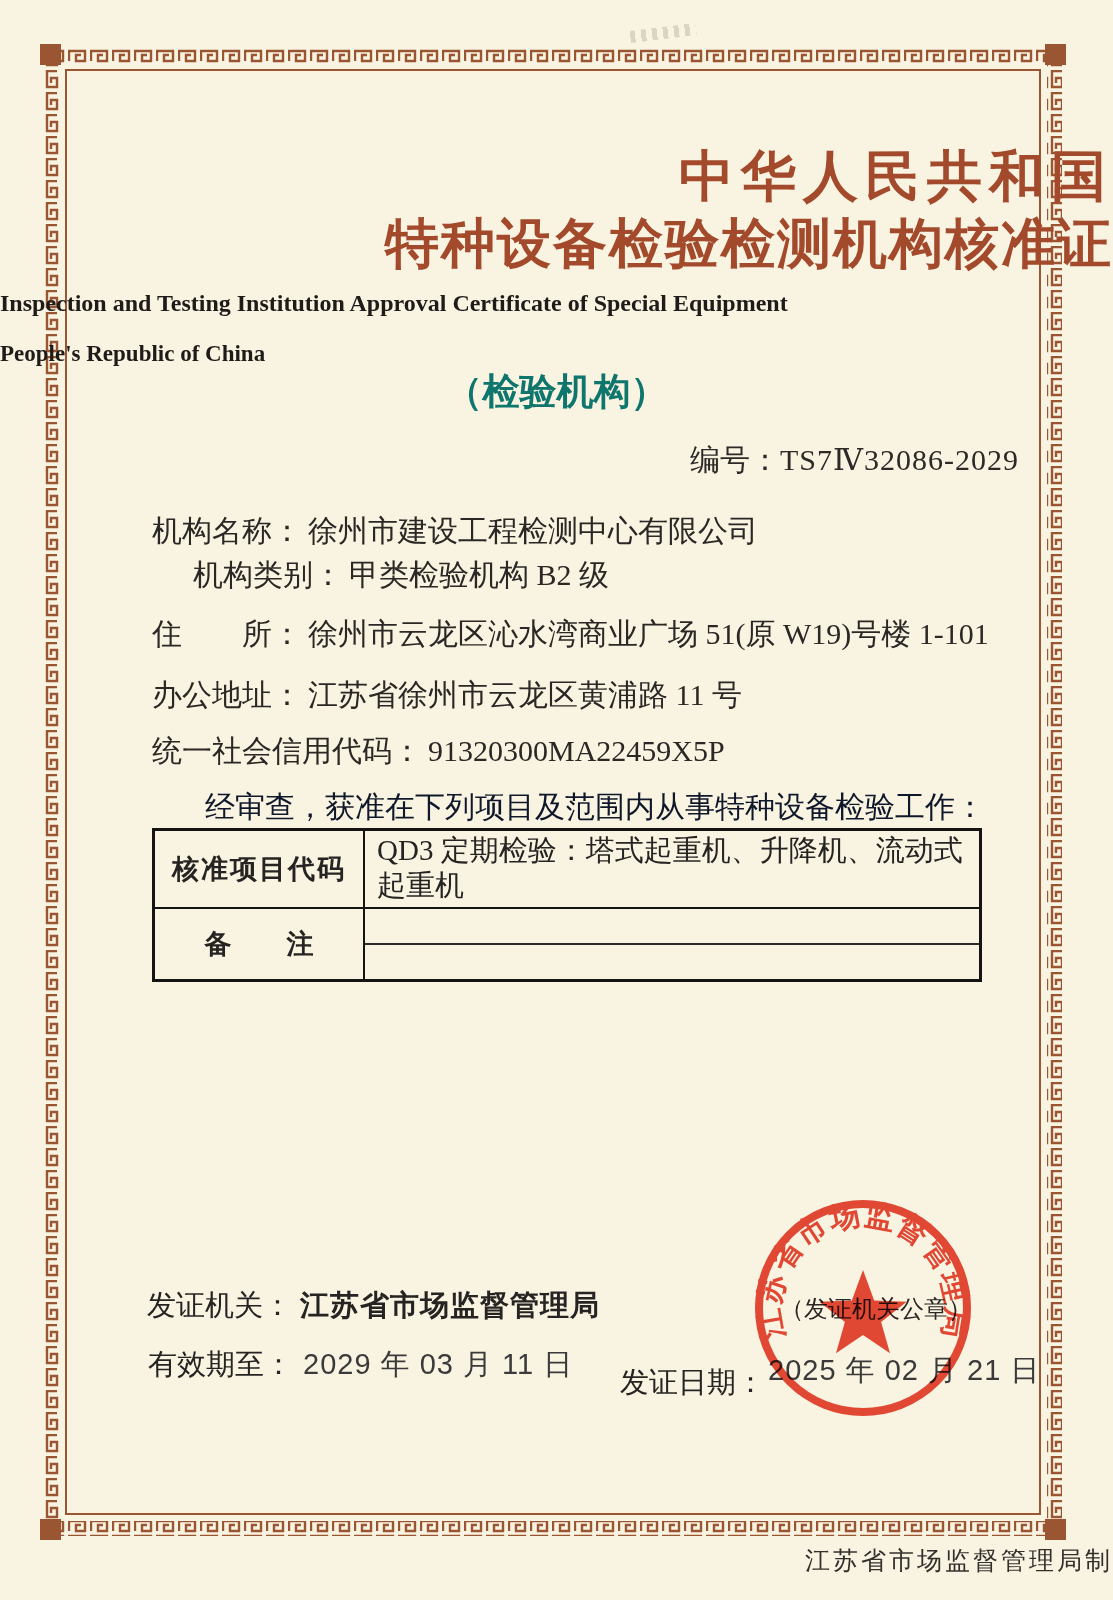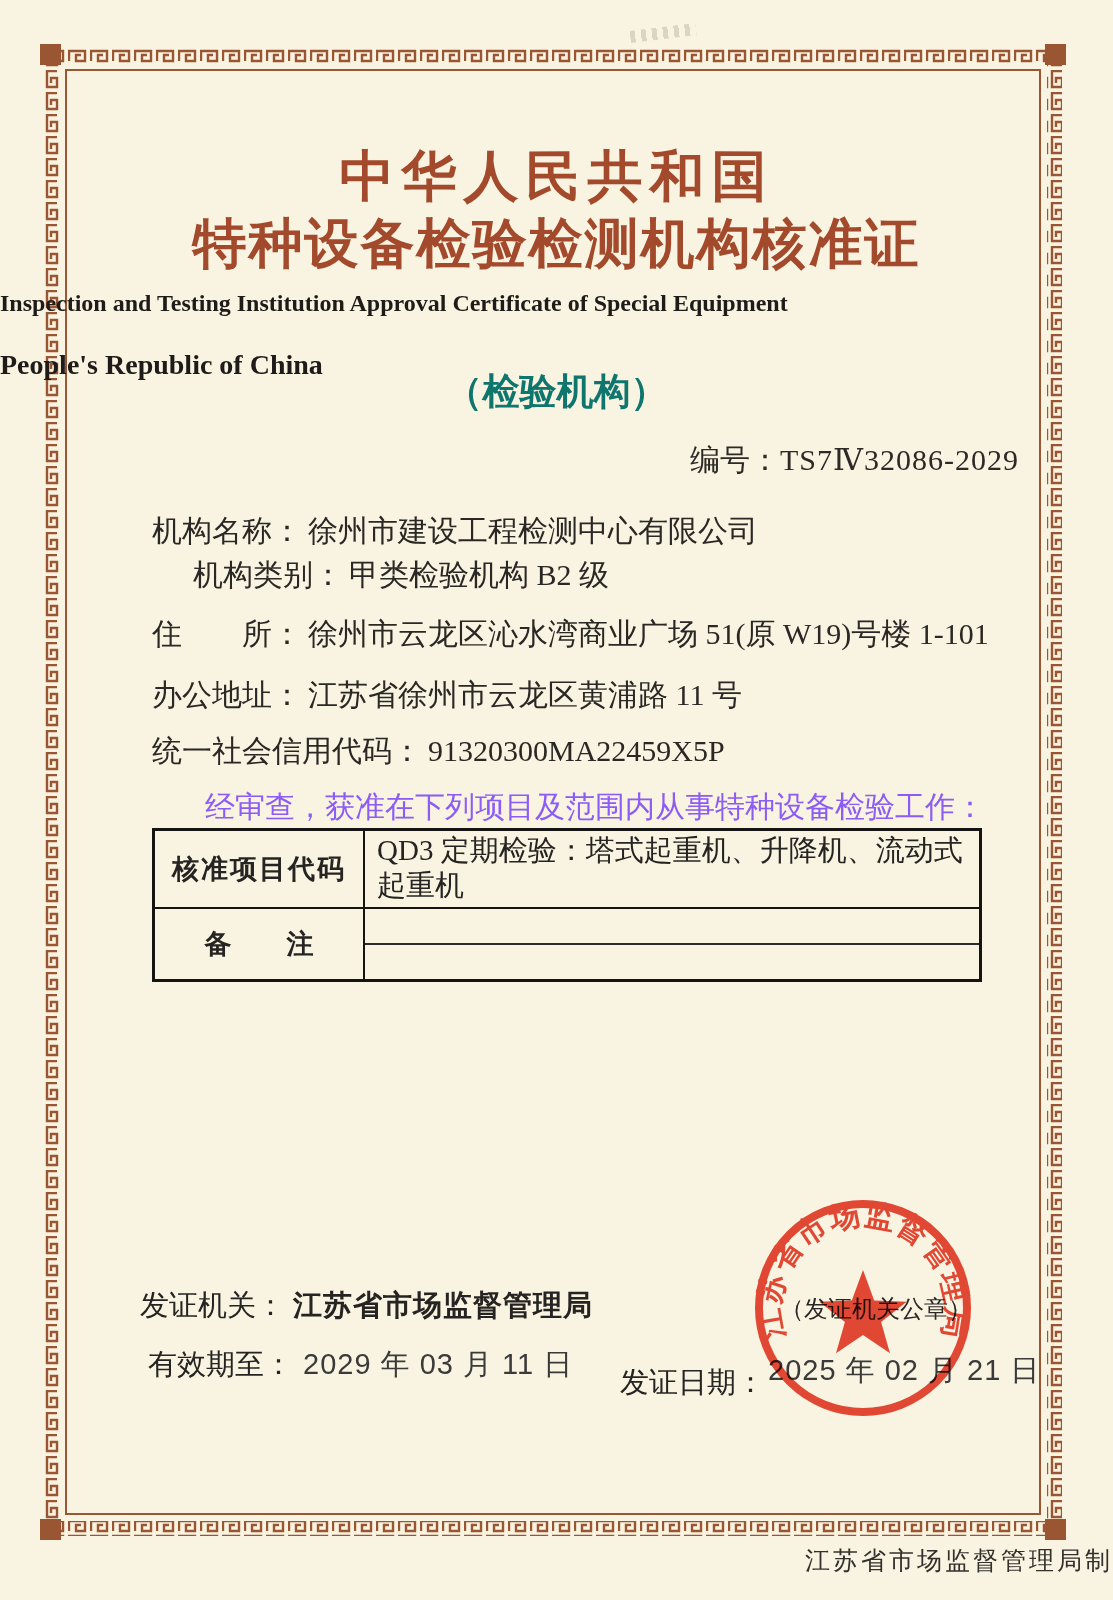--- a/index.html
+++ b/index.html
@@ -8,48 +8,48 @@
     background:#f9f3e1;overflow:hidden;
     font-family:"Liberation Serif","DejaVu Serif",serif;color:#262422;
   }
   .abs{position:absolute;}
   .border-svg{position:absolute;left:0;top:0;pointer-events:none;}
   .scan-artifact{
     position:absolute;left:630px;top:27px;width:66px;height:12px;
     transform:rotate(-7deg);opacity:.28;
     background:repeating-linear-gradient(90deg,#8d8676 0 5px,transparent 5px 11px);
   }
-  .title-cn{left:0;width:100%;text-align:center;font-weight:bold;color:#a44a2c;}
+  .title-cn{left:0;width:100%;text-align:right;font-weight:bold;color:#a44a2c;}
   .title-cn1{top:140px;font-size:55px;letter-spacing:7px;}
   .title-cn2{top:208px;font-size:54px;letter-spacing:2px;}
   .title-en{left:0;width:100%;text-align:left;font-weight:bold;color:#1e1b19;}
   .title-en1{top:290px;font-size:24px;}
-  .title-en2{top:349px;font-size:28px;}
+  .title-en2{top:341px;font-size:23px;}
   .subtitle{top:367px;left:0;width:100%;text-align:center;font-size:37px;font-weight:bold;color:#0f766e;}
   .serial{top:440px;left:690px;font-size:30px;color:#2c2926;white-space:nowrap;}
   .serial .val{letter-spacing:1px;}
   .field{left:152px;font-size:30px;white-space:nowrap;color:#2a2724;}
   .field .val{margin-left:6px;}
-  .notice{top:787px;left:205px;font-size:30px;color:#8b5cf6;}
+  .notice{top:787px;left:205px;font-size:30px;color:#0f172a;}
   .tbl{
     left:152px;top:828px;width:830px;box-sizing:border-box;
     border:3px solid #161412;display:grid;
     grid-template-columns:210px 1fr;grid-template-rows:76px 36px 36px;
     background:transparent;
   }
   .tbl .cell{box-sizing:border-box;}
   .t-h1{grid-column:1;grid-row:1;display:flex;align-items:center;justify-content:center;
         font-size:27px;font-weight:bold;letter-spacing:2px;border-right:2px solid #161412;}
   .t-h2{grid-column:1;grid-row:2/4;display:flex;align-items:center;justify-content:center;
         font-size:27px;font-weight:bold;letter-spacing:14px;text-indent:14px;
         border-right:2px solid #161412;border-top:2px solid #161412;}
   .t-v1{grid-column:2;grid-row:1;font-size:29px;line-height:35px;padding:2px 8px 0 12px;}
   .t-v2a{grid-column:2;grid-row:2;border-top:2px solid #161412;}
   .t-v2b{grid-column:2;grid-row:3;border-top:2px solid #2b2b2b;}
-  .issuer-line{top:1286px;left:140px;font-size:29px;white-space:nowrap;}
+  .issuer-line{top:1286px;left:147px;font-size:29px;white-space:nowrap;}
   .issuer-line .val{font-weight:bold;margin-left:8px;letter-spacing:1px;}
   .valid-line{top:1345px;left:148px;font-size:29px;white-space:nowrap;}
   .date-sans{font-family:"Liberation Sans","DejaVu Sans",sans-serif;font-size:29px;
              letter-spacing:1px;color:#3a3a3a;margin-left:10px;}
   .issue-label{top:1363px;left:620px;font-size:29px;white-space:nowrap;}
   .issue-value{top:1351px;left:768px;font-family:"Liberation Sans","DejaVu Sans",sans-serif;
                font-size:29px;letter-spacing:1px;color:#3a3a3a;white-space:nowrap;}
   .seal-note{top:1293px;left:780px;font-size:24px;color:#2a2724;white-space:nowrap;letter-spacing:0px;}
   .seal-svg{position:absolute;left:747px;top:1192px;mix-blend-mode:multiply;opacity:.94;}
   .made-by{top:1544px;left:0;width:100%;text-align:right;font-size:25px;letter-spacing:3px;color:#33302c;}

